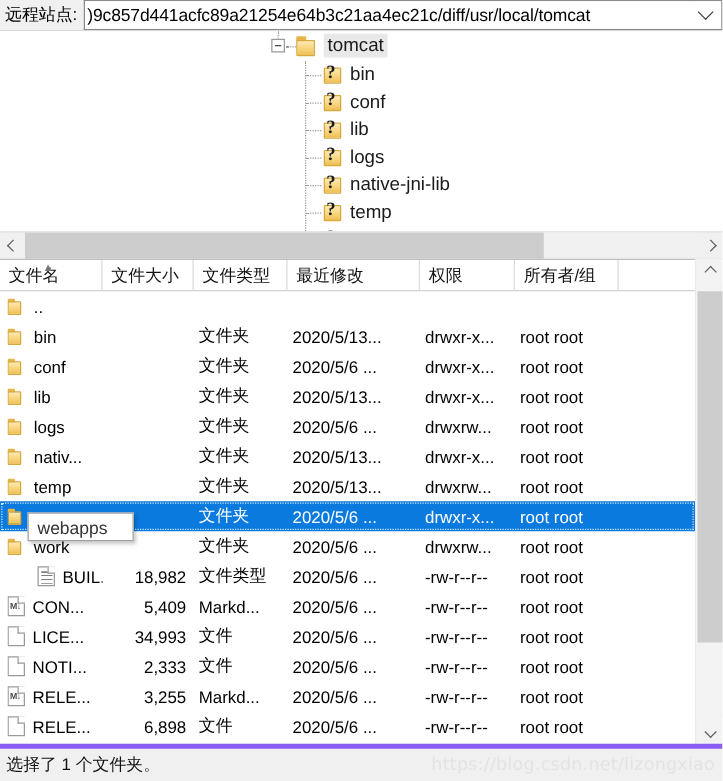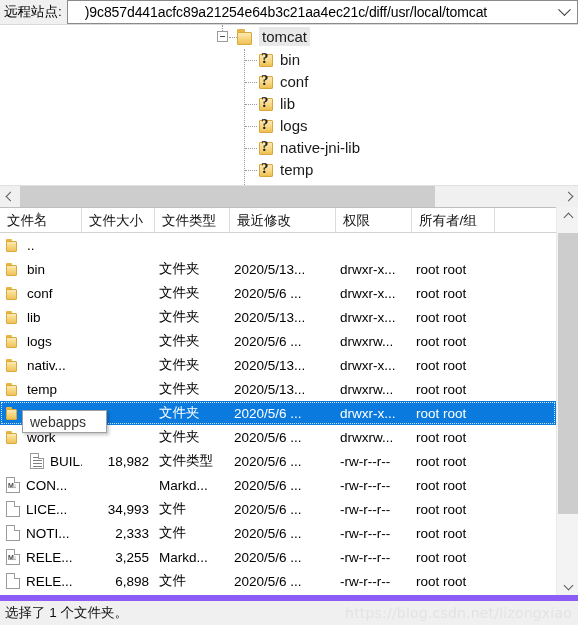--- a/index.html
+++ b/index.html
@@ -45,21 +45,21 @@
     background: #ffffff;
     border: 1px solid #8a8a8a;
     border-right: none;
     border-top: 1px solid #8a8a8a;
     margin: 0;
     min-width: 0;
   }
   .addr-input {
     flex: 1;
     display: flex; align-items: center;
-    padding-left: 17px;
+    padding-left: 2px;
     font-size: 14px;
     letter-spacing: -0.1px;
     white-space: nowrap;
     overflow: hidden;
     color: #000;
     background: #fff;
     min-width: 0;
   }
   .addr-drop {
     width: 27px;
@@ -345,21 +345,21 @@
     width: 21px;
     height: 281px;
     background: #cdcdcd;
   }
 
   
   .statusbar {
     position: absolute; left: 0; bottom: 0;
     width: 578px; height: 30px;
     background: #f0f0f0;
-    border-top: 6px solid #8b5cf6;
+    border-top: 4px solid #8b5cf6;
     display: flex; align-items: center;
     padding-left: 5px;
     font-size: 13.5px;
     color: #111;
   }
   .watermark {
     position: absolute;
     right: 6px;
     font-size: 14px;
     color: #e3e3e3;
@@ -652,20 +652,21 @@
         <div class="cell c-own" style="left:412px; width:90px;">root root</div>
       </div>
 
       <div class="row">
         <div class="cell c-name" style="width:76px;">
           <span class="fileicon md">
               <span class="mk">M↓</span>
             </span>
           <span>CON...</span>
         </div>
+        <div class="cell c-size" style="left:82px; width:73px;">5,409</div>
         <div class="cell c-type" style="left:155px; width:75px;">Markd...</div>
         <div class="cell c-mod" style="left:230px; width:106px;">2020/5/6 ...</div>
         <div class="cell c-perm" style="left:336px; width:76px;">-rw-r--r--</div>
         <div class="cell c-own" style="left:412px; width:90px;">root root</div>
       </div>
 
       <div class="row">
         <div class="cell c-name" style="width:76px;">
           <span class="fileicon"></span>
           <span>LICE...</span>

